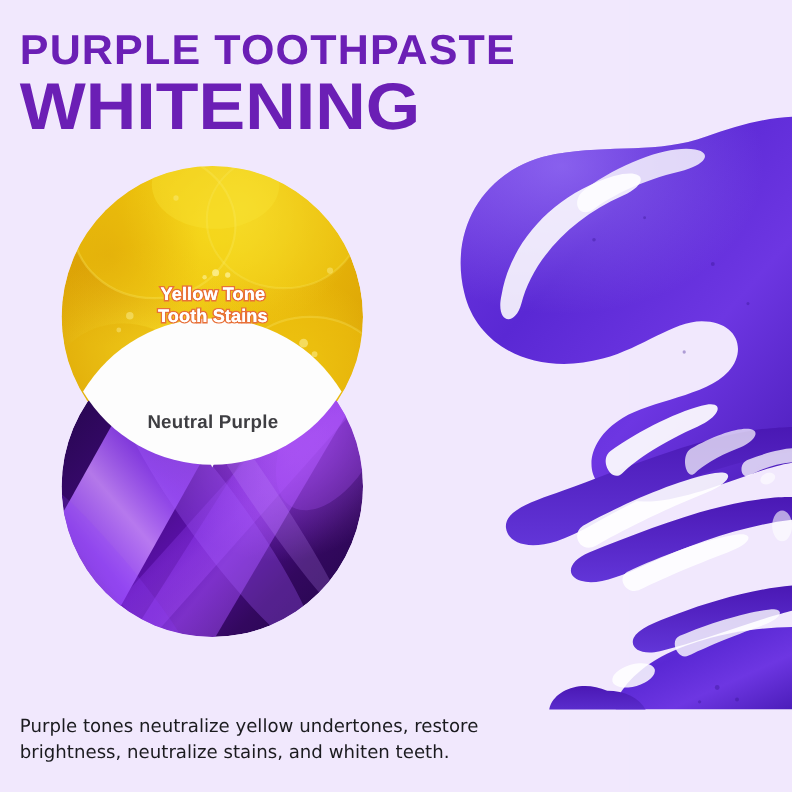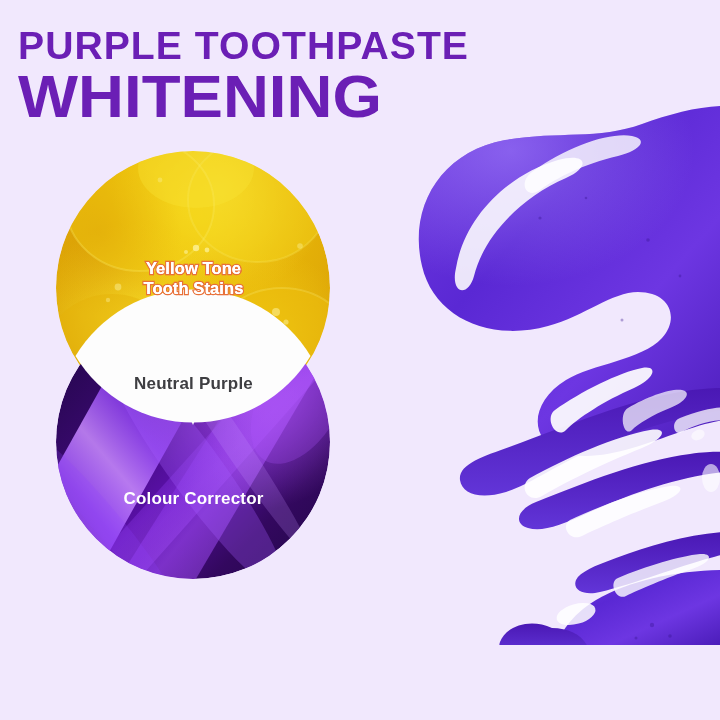--- a/index.html
+++ b/index.html
@@ -215,21 +215,20 @@
       <span>Yellow Tone</span><br>
       <span>Tooth Stains</span>
     </div>
     <div class="lbl-yellow-inner">
       <span>Yellow Tone</span><br>
       <span>Tooth Stains</span>
     </div>
 
     <div class="venn-label lbl-neutral">Neutral Purple</div>
 
-    <div class="venn-label lbl-purple">Colour Corrector</div>
   </div>
 
   <div class="swirl">
     <svg width="345" height="565" viewBox="0 0 345 565">
       <defs>
         <linearGradient id="gel" x1="0%" y1="0%" x2="100%" y2="100%">
           <stop offset="0%" stop-color="#6f3ae0"></stop>
           <stop offset="35%" stop-color="#5a28d4"></stop>
           <stop offset="65%" stop-color="#6d36e2"></stop>
           <stop offset="100%" stop-color="#4a1cb8"></stop>
@@ -328,14 +327,18 @@
         <circle cx="268" cy="160" r="1.8"></circle>
         <circle cx="300" cy="196" r="1.4"></circle>
         <circle cx="242" cy="240" r="1.5"></circle>
         <circle cx="272" cy="545" r="2.2"></circle>
         <circle cx="290" cy="556" r="1.8"></circle>
         <circle cx="256" cy="558" r="1.5"></circle>
       </g>
     </svg>
   </div>
 
+  <div class="caption">
+    <span>Purple tones neutralize yellow undertones, restore</span>
+    <span>brightness, neutralize stains, and whiten teeth.</span>
+  </div>
 
 </div>
 
 </body></html>

